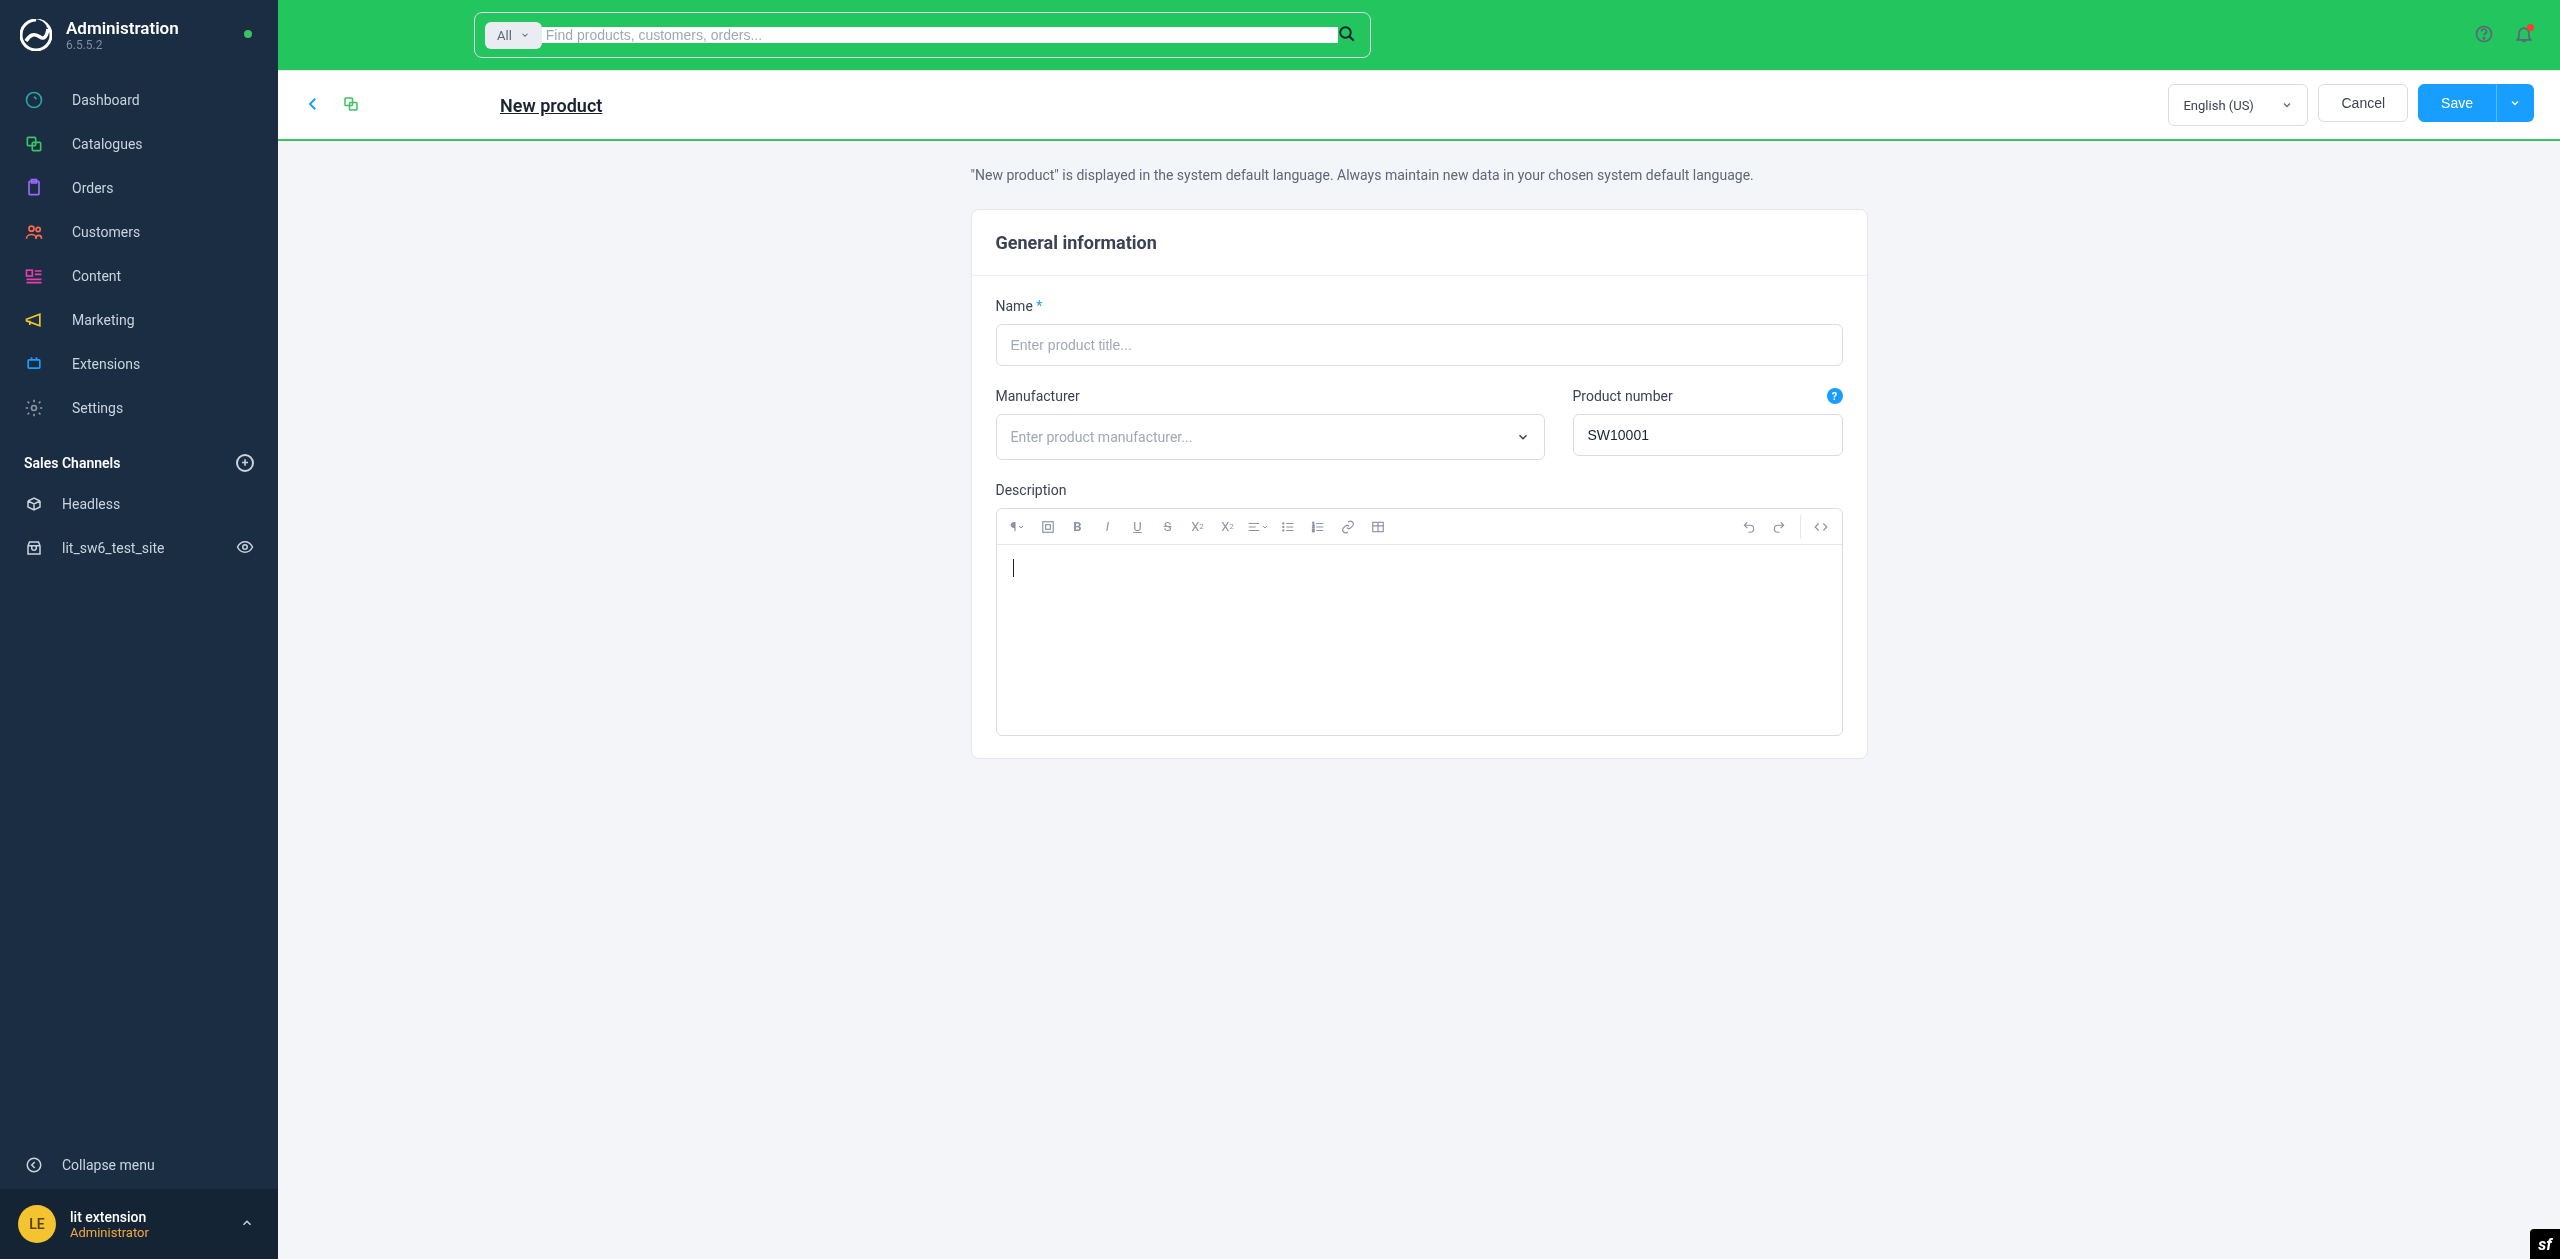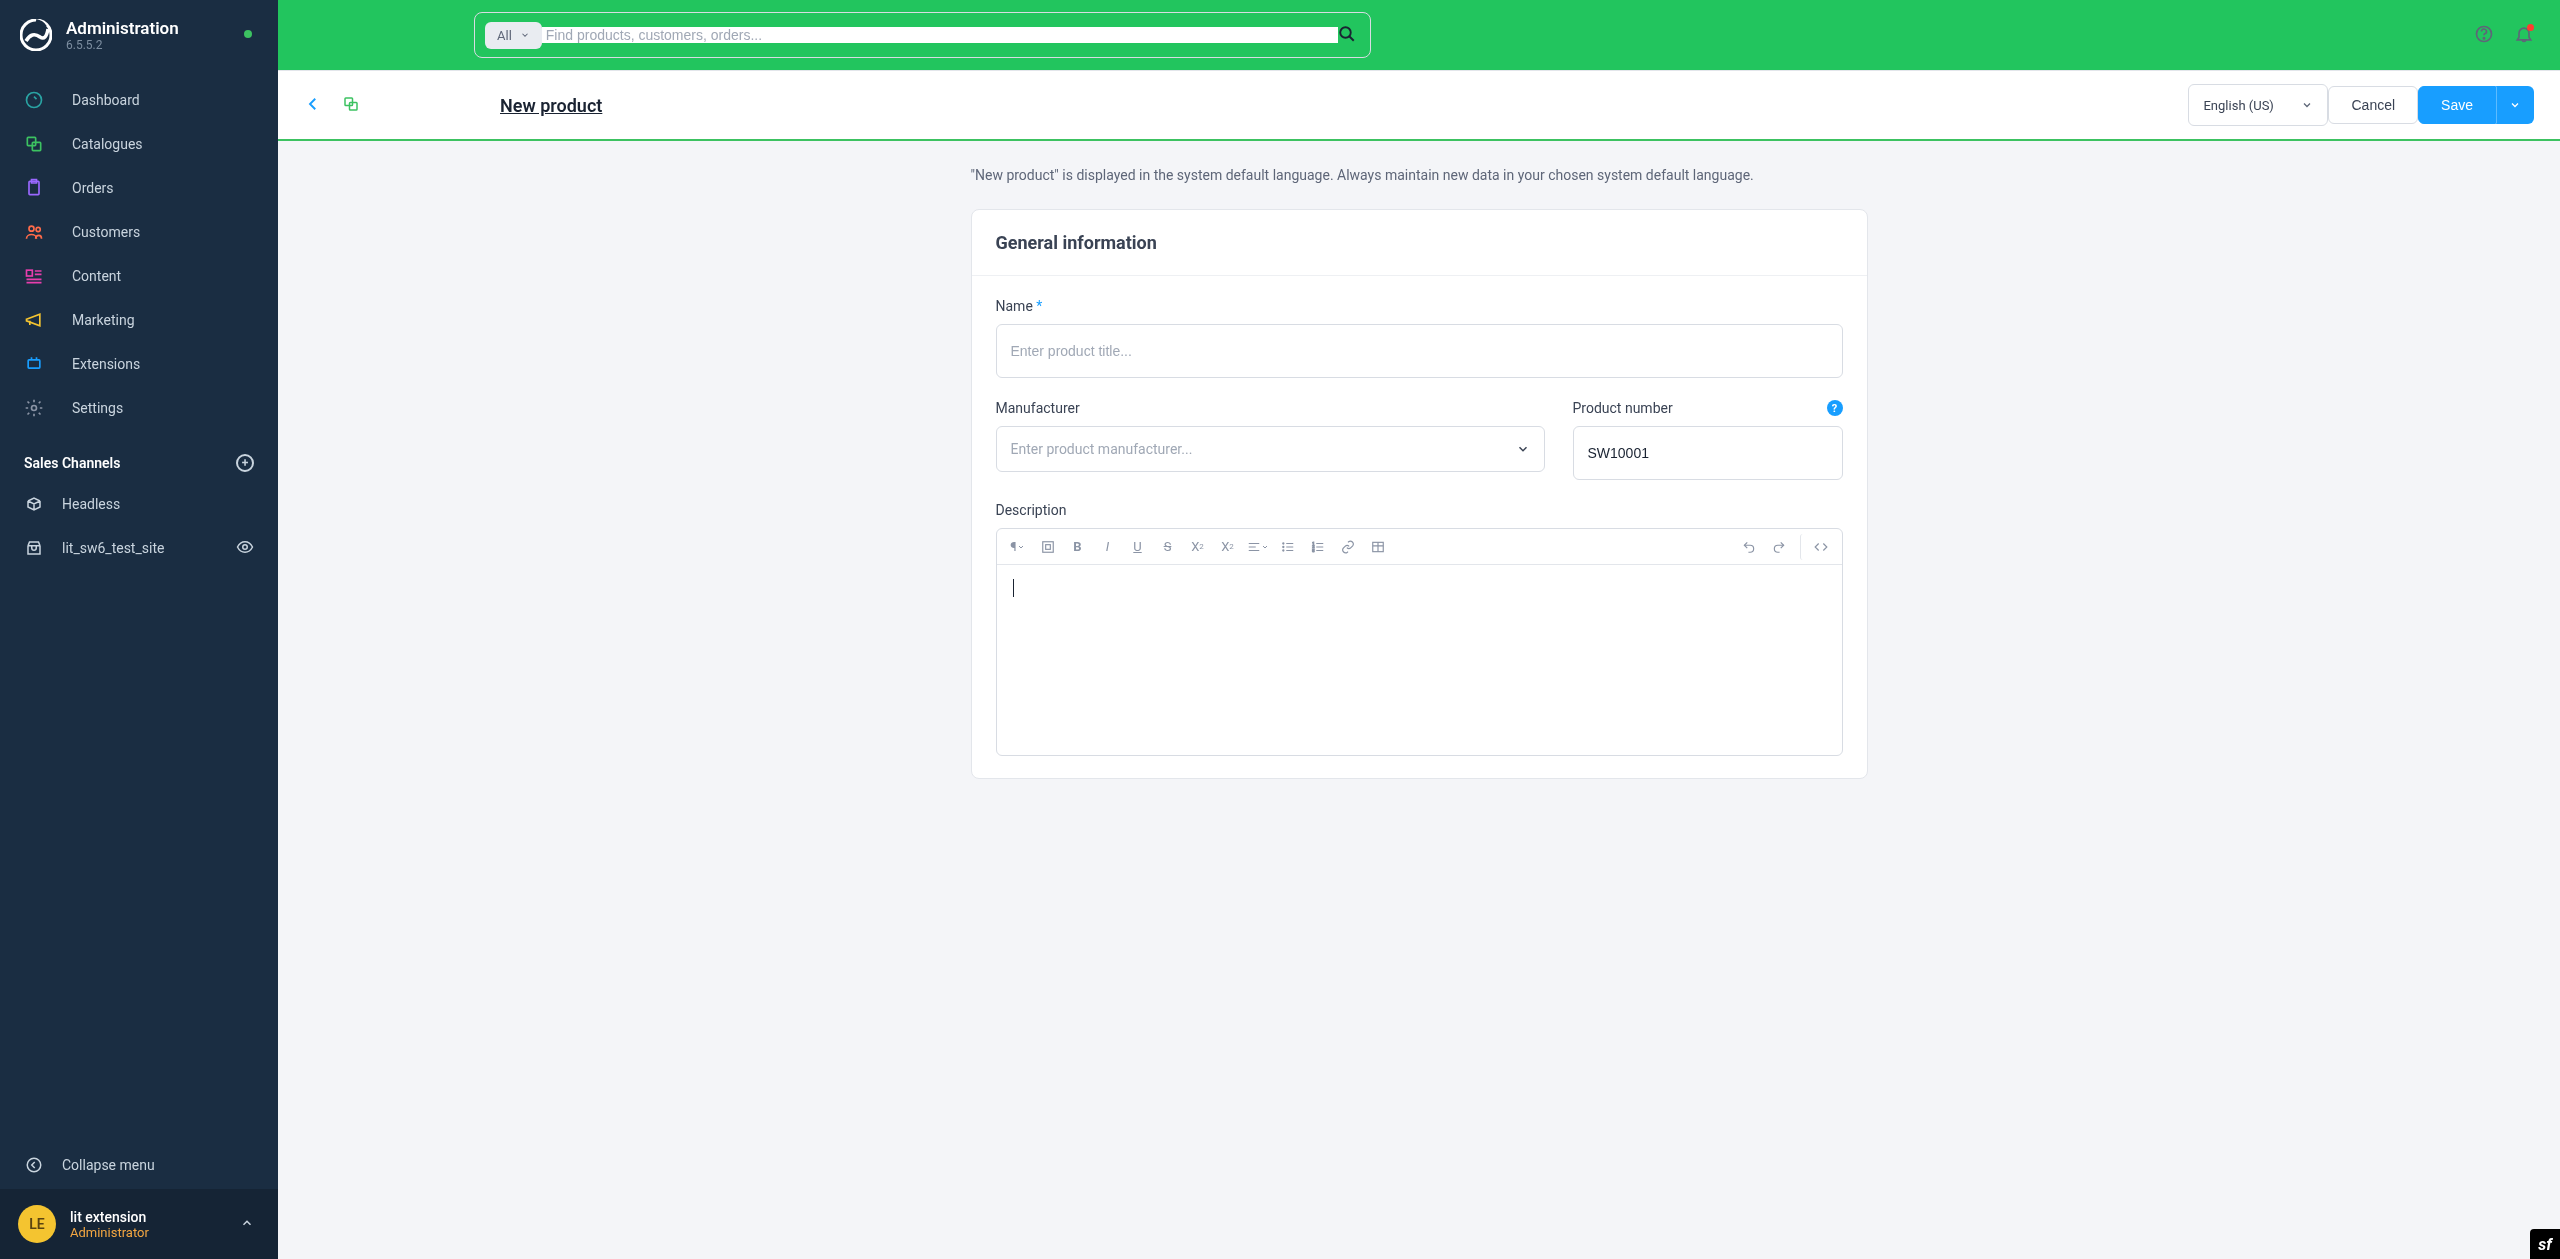--- a/index.html
+++ b/index.html
@@ -51,40 +51,40 @@
     .topbar-right { margin-left: auto; display: flex; align-items: center; gap: 20px; }
     .topbar-icon-btn { color: #5e6678; cursor: pointer; position: relative; }
     .notif-dot { width: 7px; height: 7px; background: #ff3b30; border-radius: 50%; position: absolute; top: 0; right: 0; }
 
     .pagehead { height: 70px; border-bottom: 2px solid #3cc261; background: #fff; display: flex; align-items: center; padding: 0 26px; }
     .phead-left { display: flex; align-items: center; gap: 20px; text-decoration: underline; }
     .back-btn { color: #189eff; cursor: pointer; }
     .copy-btn { color: #5e6678; cursor: pointer; }
     .page-title { font-size: 18px; font-weight: 600; margin-left: 120px; }
 
-    .phead-right { margin-left: auto; display: flex; align-items: center; }
+    .phead-right { margin-left: auto; display: flex; align-items: flex-start; gap: 10px; }
     .lang-select { border: 1px solid #d8dce3; border-radius: 6px; padding: 6px 14px; height: 42px; width: 140px; display: flex; align-items: center; justify-content: space-between; color: #3a4354; font-size: 13px; cursor: pointer; }
     .btn { border: 1px solid #d8dce3; border-radius: 6px; padding: 0 22px; height: 38px; background: #fff; font-size: 14px; cursor: pointer; color: #3a4354; display: inline-flex; align-items: center; }
     .btn-primary { background: #189eff; color: #fff; border-color: #189eff; }
     .save-group { display: flex; }
     .save-group .btn-primary { border-radius: 6px 0 0 6px; }
     .save-dd { background: #189eff; border: 1px solid #189eff; border-left: 1px solid rgba(255,255,255,0.3); border-radius: 0 6px 6px 0; width: 38px; display: flex; align-items: center; justify-content: center; cursor: pointer; color: #fff; }
 
     .content { padding: 26px 0; display: flex; flex-direction: column; align-items: center; }
     .hint { color: #5e6678; font-size: 14px; margin-bottom: 26px; width: 897px; }
 
     .card { width: 897px; background: #fff; border: 1px solid #e3e6eb; border-radius: 8px; }
     .card-header { padding: 22px 24px; border-bottom: 1px solid #eef0f3; }
     .card-title { font-size: 18px; font-weight: 700; color: #3a4354; }
     .card-body { padding: 22px 24px; }
 
     .field { margin-bottom: 22px; }
     .field-label { display: block; margin-bottom: 10px; font-size: 14px; color: #3a4354; }
     .required { color: #189eff; }
-    .text-input { width: 100%; height: 54px; border: 1px solid #d8dce3; border-radius: 6px; padding: 12px 14px; font-size: 14px; outline: none; }
+    .text-input { width: 100%; height: 42px; border: 1px solid #d8dce3; border-radius: 6px; padding: 12px 14px; font-size: 14px; outline: none; }
     .text-input::placeholder { color: #a0a8b5; }
     .select-input { width: 100%; height: 46px; border: 1px solid #d8dce3; border-radius: 6px; padding: 4px 14px; font-size: 14px; display: flex; align-items: center; justify-content: space-between; color: #a0a8b5; cursor: pointer; }
 
     .row { display: flex; gap: 28px; }
     .col { flex: 1; }
     .col-narrow { flex: 0 0 270px; }
     .label-row { display: flex; align-items: center; justify-content: space-between; margin-bottom: 10px; }
     .help-badge { width: 16px; height: 16px; border-radius: 50%; background: #189eff; color: #fff; font-size: 11px; display: flex; align-items: center; justify-content: center; font-weight: bold; }
 
     .editor { border: 1px solid #d8dce3; border-radius: 6px; }

